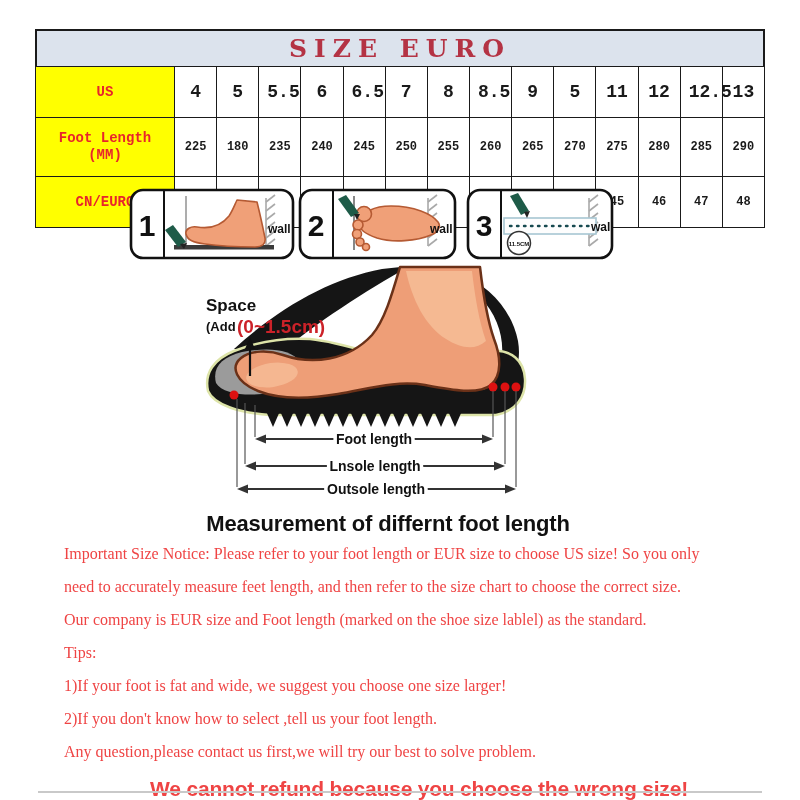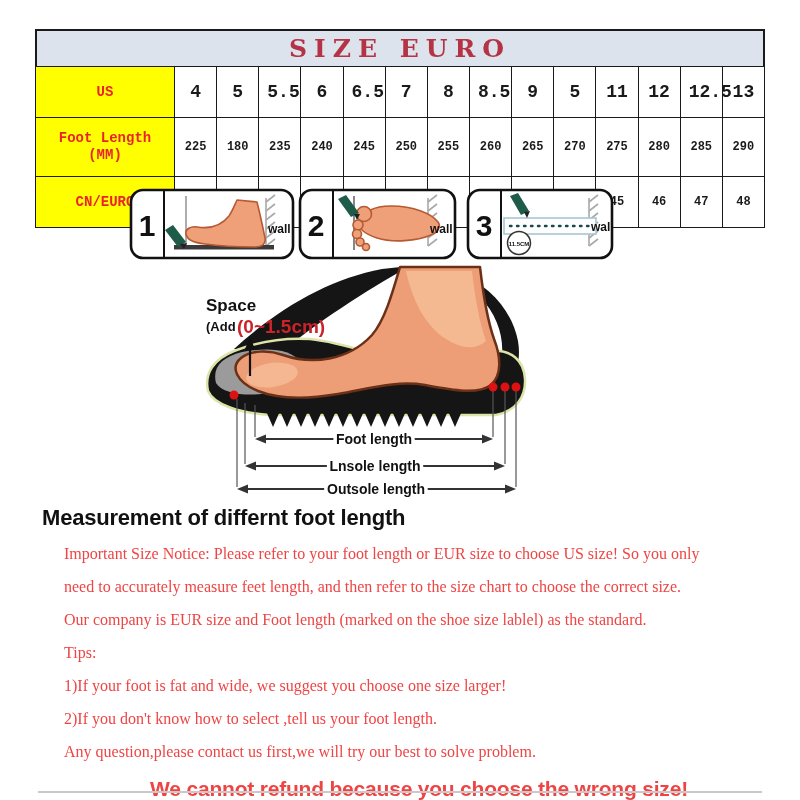--- a/index.html
+++ b/index.html
@@ -25,21 +25,21 @@
 
   
   .steps svg{position:absolute;top:188px;}
   .step1{left:129px;} .step2{left:298px;} .step3{left:466px;}
   svg text{font-family:"Liberation Sans",sans-serif;}
 
   
   .foot-svg{position:absolute;left:120px;top:263px;}
 
   
-  .measure-heading{position:absolute;left:40px;top:503px;width:680px;margin:2px;text-align:left;
+  .measure-heading{position:absolute;left:40px;top:503px;width:680px;margin:8px;text-align:center;
       font-size:22px;font-weight:bold;color:#111;letter-spacing:-0.2px;}
   .notice{position:absolute;left:64px;top:543px;width:710px;}
   .notice p{margin:0 0 12px 0;font-family:"Liberation Serif",serif;font-size:16px;line-height:21px;
       color:#ef4444;white-space:nowrap;}
   .notice p.warning{font-family:"Liberation Sans",sans-serif;font-weight:bold;font-size:21px;
       margin-top:16px;letter-spacing:-0.2px;white-space:nowrap;text-align:center;}
   .bottom-rule{position:absolute;left:38px;top:791px;width:724px;height:2px;background:#c9c9c9;}
 </style>
 </head>
 <body>

